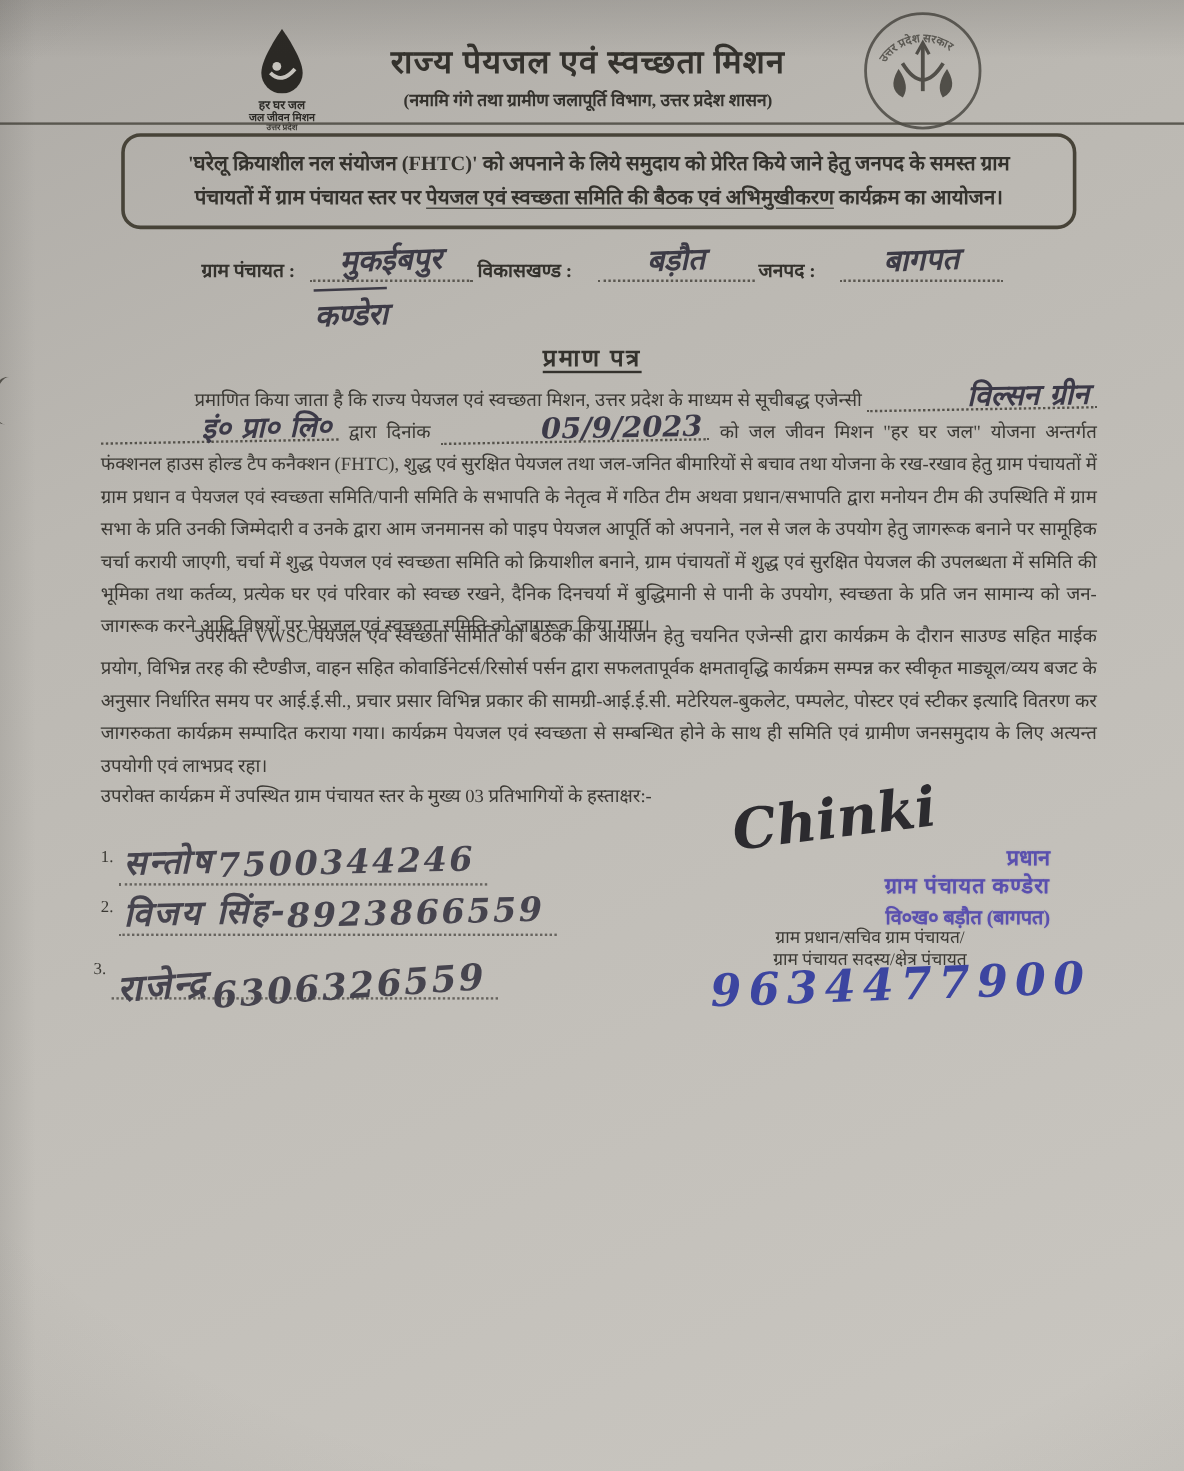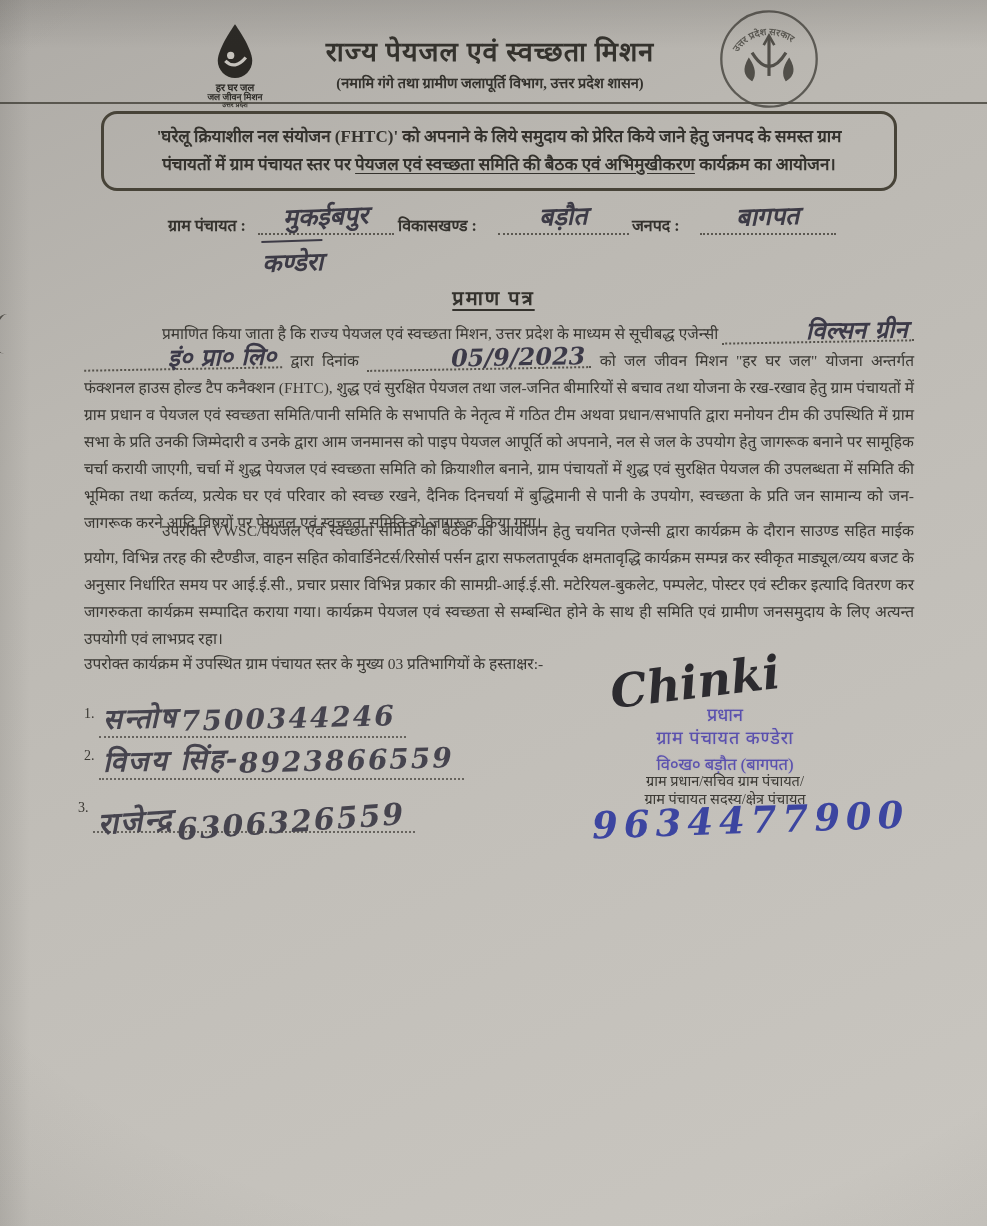--- a/index.html
+++ b/index.html
@@ -60,21 +60,21 @@
   .row .num{font-size:14px;color:#3a3833;vertical-align:10px;}
   .row .dots{display:inline-block;border-bottom:2px dotted rgba(72,70,64,.75);padding:0 10px 0 4px;}
   .row .hw-sig{font-size:28px;font-weight:bold;color:#46444e;letter-spacing:2px;transform:rotate(-1.5deg);}
   .r1{left:84px;top:698px;}
   .r2{left:84px;top:740px;}
   .r3{left:78px;top:790px;}
   .r3 .hw-sig{transform:rotate(-4deg) translateY(10px);font-size:30px;}
   
   .sig-chinki{left:610px;top:655px;font-family:"DejaVu Serif",serif;font-style:italic;
     font-size:46px;color:#2c2b2f;transform:rotate(-7deg);font-weight:bold;}
-  .stampline{width:300px;left:575px;text-align:center;font-weight:normal;color:#5a50ae;
+  .stampline{width:300px;left:575px;text-align:right;font-weight:bold;color:#5a50ae;
     text-shadow:0 0 1px rgba(90,80,174,.55);}
   .st1{top:702px;font-size:18px;}
   .st2{top:725px;font-size:18px;letter-spacing:1px;}
   .st3{top:752px;font-size:16.5px;z-index:3;}
   .printedline{width:300px;left:575px;text-align:center;color:#3b3934;}
   .pr1{top:747px;font-size:13px;z-index:2;opacity:.85;}
   .pr2{top:770px;font-size:14.5px;}
   .pr3{top:788px;font-size:14.5px;}
   .phone-blue{left:592px;top:798px;font-size:37px;font-weight:bold;letter-spacing:6px;
     color:#3c45a0;transform:rotate(-2deg);font-family:"DejaVu Serif",serif;font-style:italic;}

